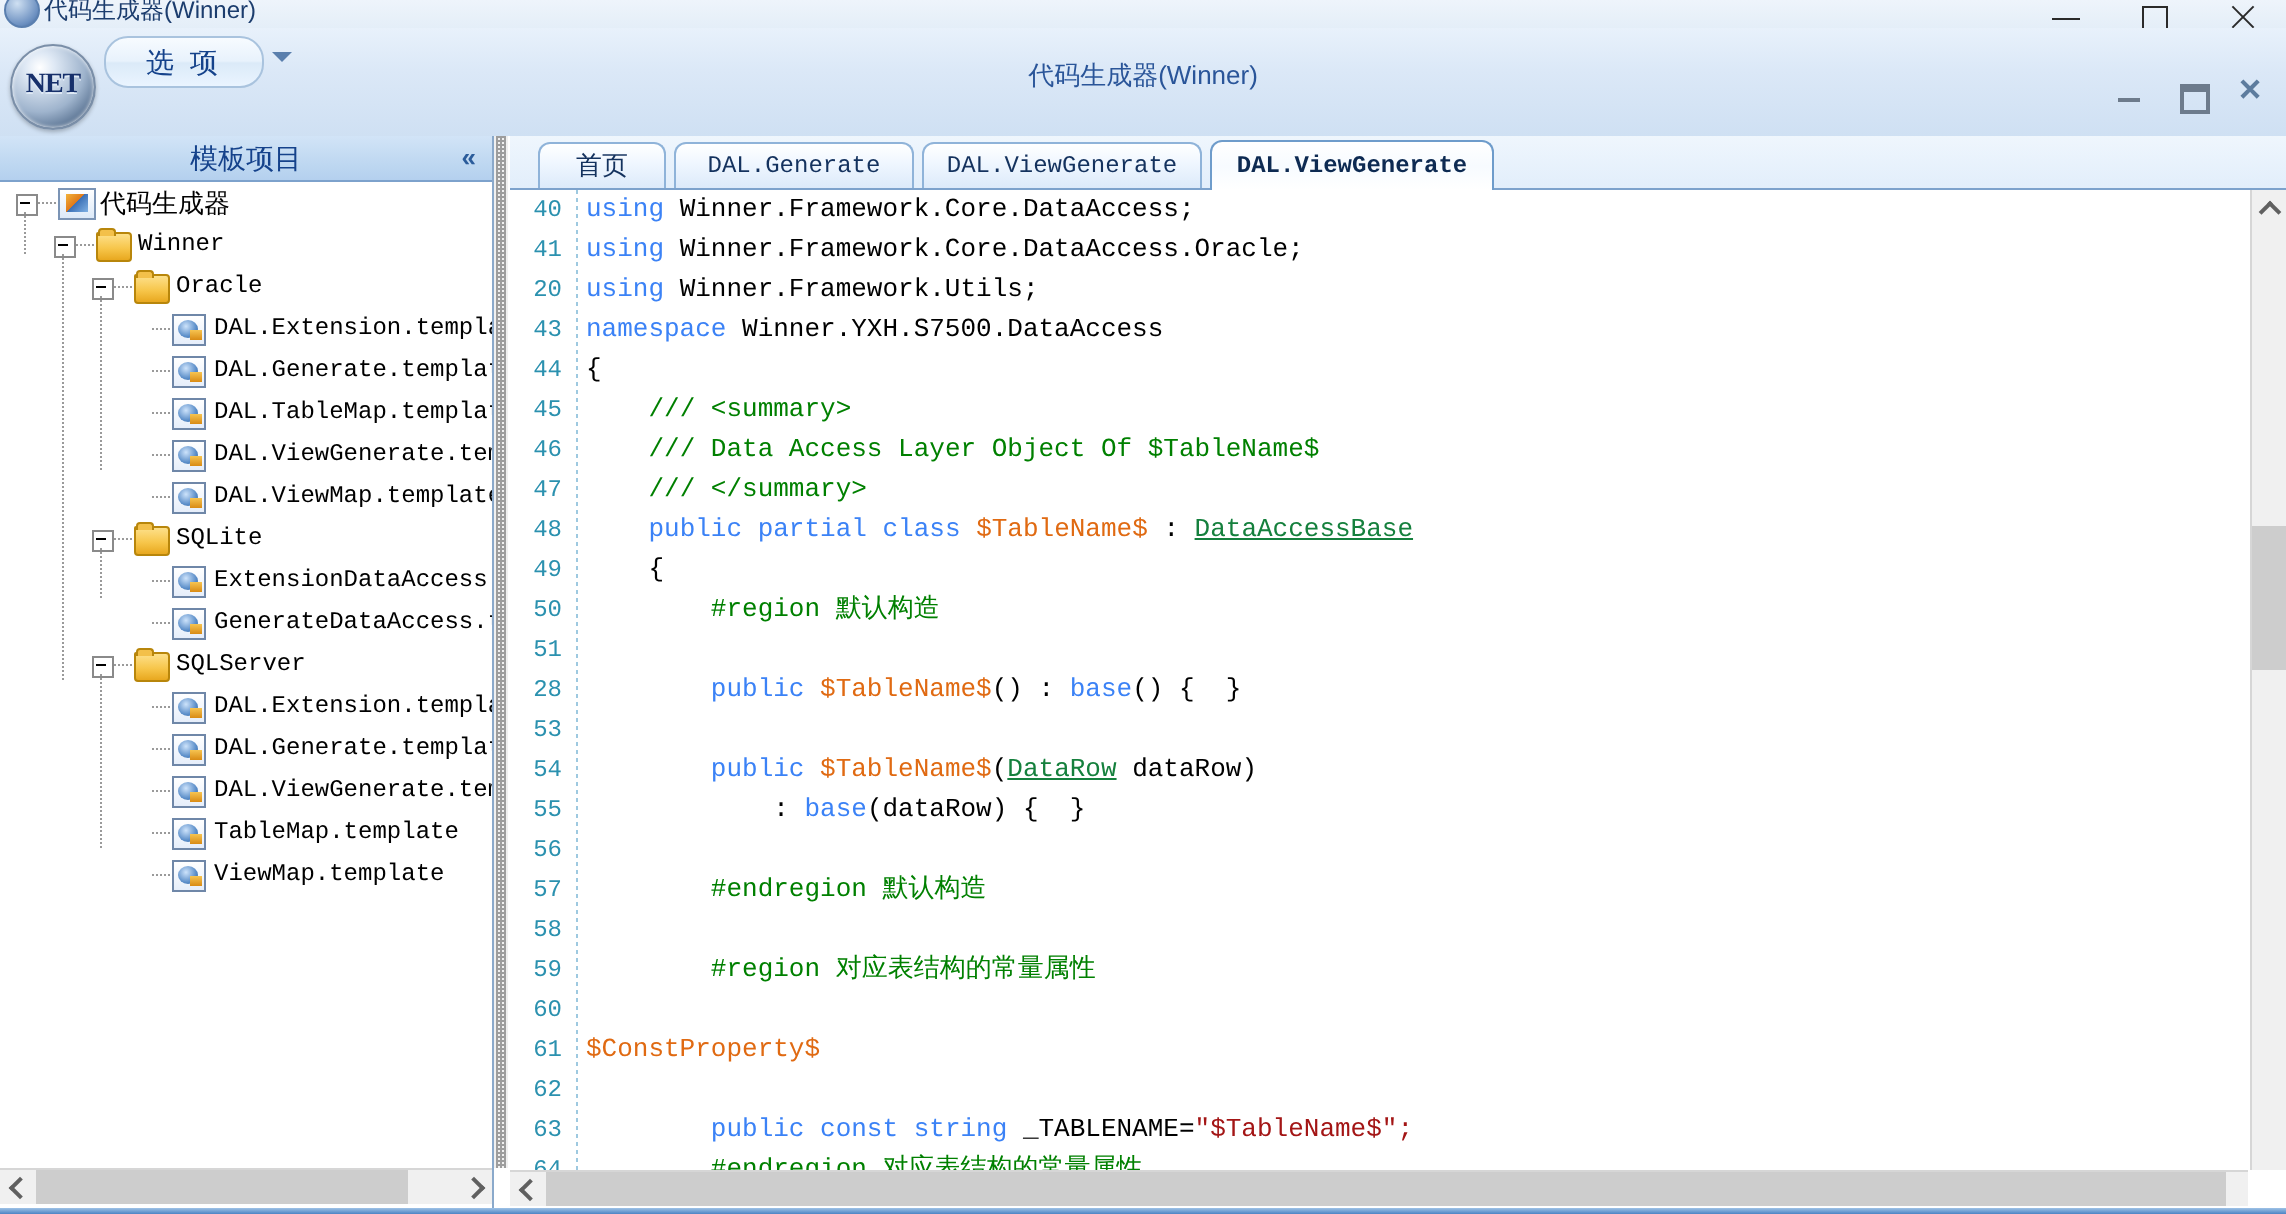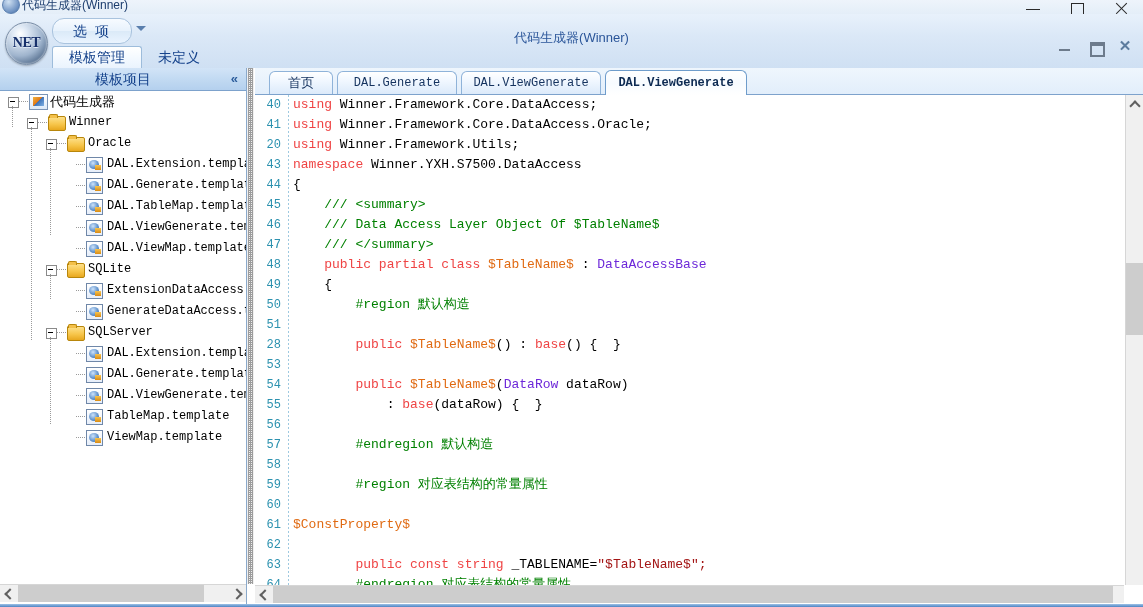--- a/index.html
+++ b/index.html
@@ -248,22 +248,22 @@
   .gutter-sep{
     position:absolute;left:33px;top:0;width:1px;height:490px;
     background-image:repeating-linear-gradient(to bottom,#9ec9e0 0 2px,transparent 2px 4px);
   }
   .code{
     position:absolute;left:38px;top:0;width:830px;height:490px;
     font-family:"Liberation Mono","DejaVu Sans Mono",monospace;
     font-size:13px;line-height:20px;color:#000;white-space:pre;
   }
   .cl{height:20px;white-space:pre;}
-  .k{color:#ef4444;}      
-  .t{color:#6d28d9;}      
+  .k{color:#3b82f6;}      
+  .t{color:#15803d;text-decoration:underline;}      
   .c{color:#008000;}      
   .s{color:#a31515;}      
   .v{color:#e06a12;}      
   .p{color:#000;}
 
   .vscroll{
     position:absolute;right:0;top:27px;width:17px;height:490px;
     background:#f0f0f0;border-left:1px solid #d6d6d6;
   }
   .vs-up{
@@ -322,24 +322,20 @@
   <div class="ribbon">
     <div class="orb">
       <div class="swoosh"></div>
       <div class="swoosh2"></div>
       <div class="nettxt">NET</div>
     </div>
 
     <div class="opt-btn">选 项</div>
     <div class="opt-caret"></div>
 
-    <div class="rtabs">
-      <div class="rtab active">模板管理</div>
-      <div class="rtab">未定义</div>
-    </div>
 
     <div class="inner-title">代码生成器(Winner)</div>
 
     <div class="inner-ctrls">
       <div class="ictl ic-min"></div>
       <div class="ictl ic-max"></div>
       <div class="ictl ic-close">✕</div>
     </div>
   </div>
 

